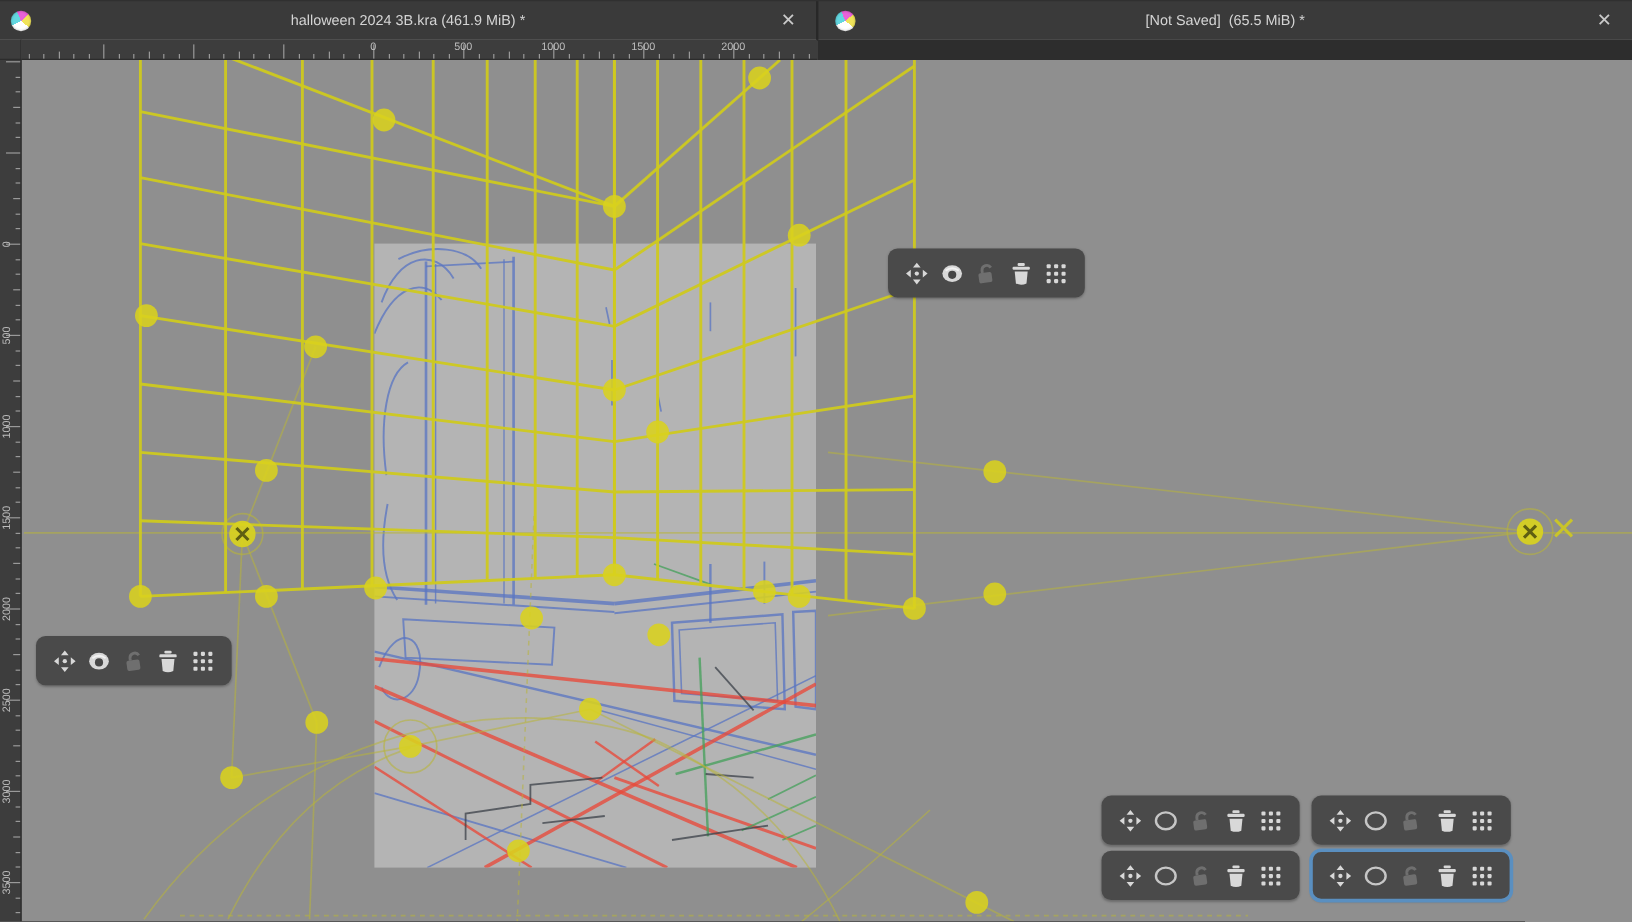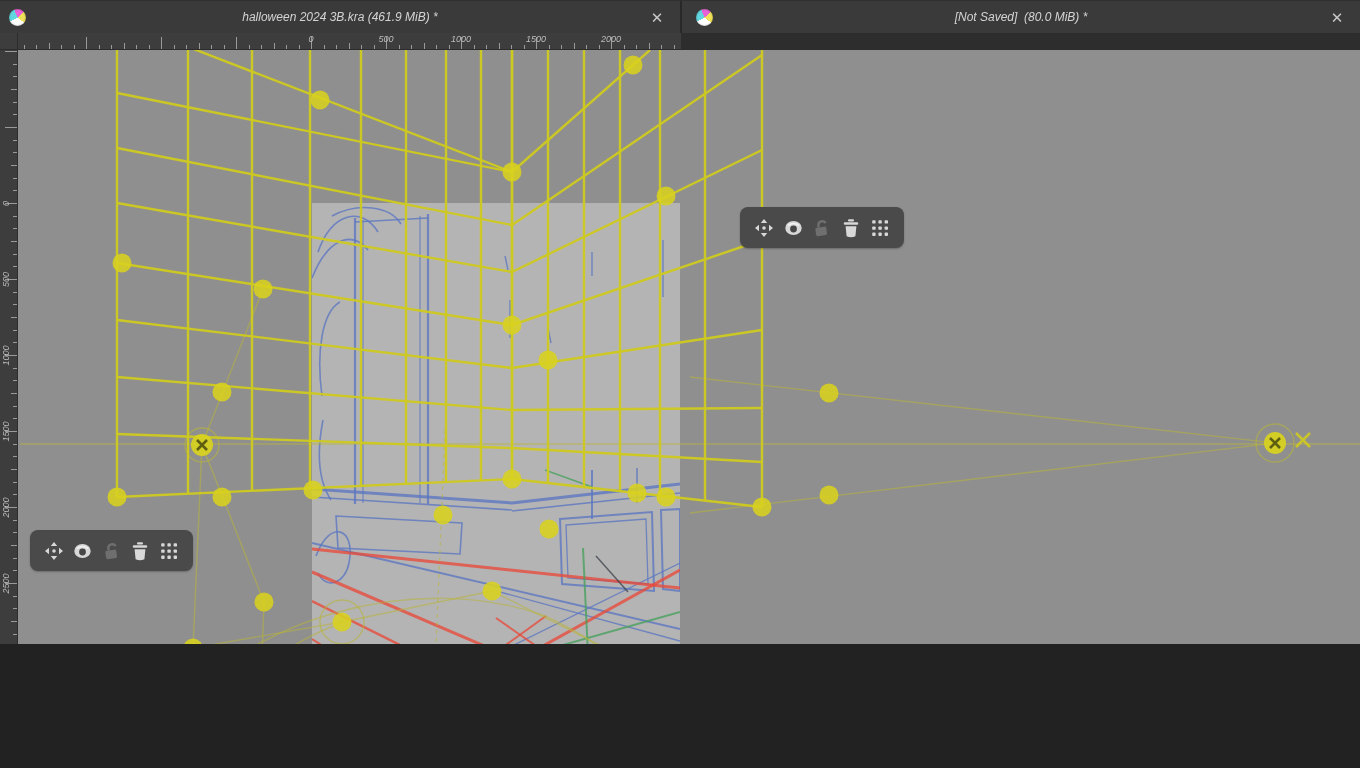--- a/index.html
+++ b/index.html
@@ -1,17 +1,17 @@
 <!DOCTYPE html>
 <html><head>
 <meta charset="utf-8">
 <style>
   html,body{margin:0;padding:0;background:#222;}
-  #app{position:relative;width:1360px;height:644px;overflow:hidden;
-       font-family:"Liberation Sans","DejaVu Sans",sans-serif;background:#8f8f8f;font-style:italic;}
+  #app{position:relative;width:1360px;height:768px;overflow:hidden;
+       font-family:"Liberation Sans","DejaVu Sans",sans-serif;background:#8f8f8f;}
   
   #tabbar{position:absolute;left:0;top:0;width:1360px;height:33px;background:#3a3a3a;
           border-top:1px solid #303030;box-sizing:border-box;}
   .tab{position:absolute;top:0;height:33px;}
   .tab-divider{position:absolute;top:0;left:680px;width:2px;height:33px;background:#282828;}
   .krita-icon{position:absolute;top:8px;width:17px;height:17px;border-radius:50%;
      background:conic-gradient(from 200deg,#ffffff 0 12%,#63d7e0 12% 38%,#e862d8 38% 58%,#f0e35a 58% 80%,#ffffff 80%);
      box-shadow:inset 0 0 2px rgba(0,0,0,.35);}
   .tab-title{position:absolute;top:0;width:100%;height:33px;line-height:33px;text-align:center;
      color:#d4d4d4;font-size:12px;white-space:pre;}
@@ -195,21 +195,21 @@
 
   <div id="tabbar">
     <div class="tab" style="left:0;width:680px;">
       <span class="krita-icon" style="left:9px;"></span>
       <div class="tab-title">halloween 2024 3B.kra (461.9 MiB) *</div>
       <div class="tab-close" style="right:12px;">✕</div>
     </div>
     <div class="tab-divider"></div>
     <div class="tab" style="left:682px;width:678px;">
       <span class="krita-icon" style="left:14px;"></span>
-      <div class="tab-title">[Not Saved]  (80.0 MiB) *</div>
+      <div class="tab-title">[Not Saved]  (65.5 MiB) *</div>
       <div class="tab-close" style="right:12px;">✕</div>
     </div>
   </div>
 
   <div id="ruler-corner"></div>
   <div id="hruler">
       <div class="htick" style="left:5.5px;height:4px;"></div>
       <div class="htick" style="left:18.0px;height:4px;"></div>
       <div class="htick" style="left:30.5px;height:6px;"></div>
       <div class="htick" style="left:43.0px;height:4px;"></div>

